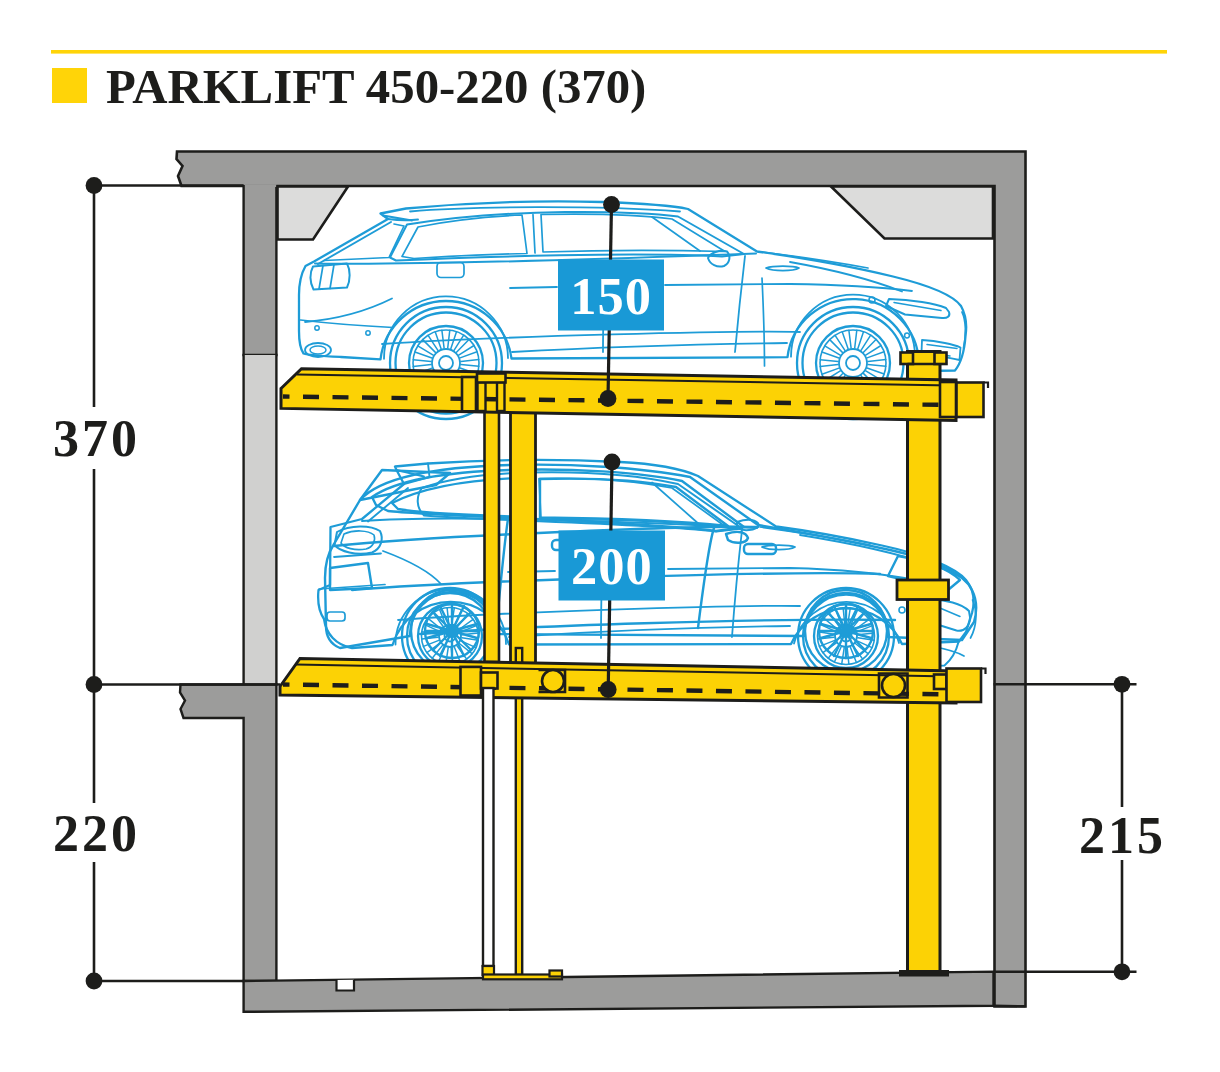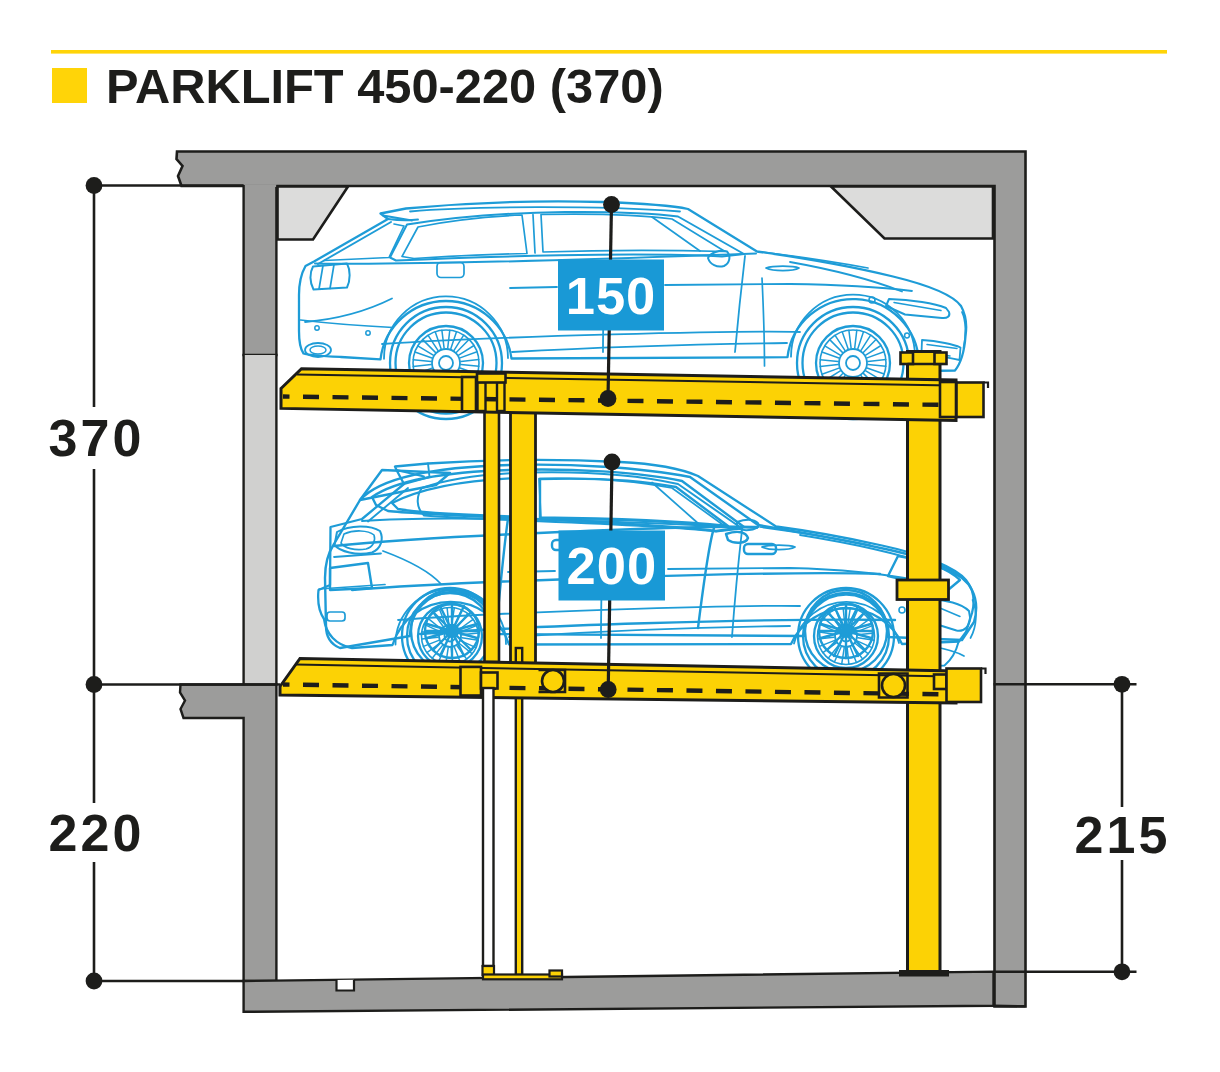--- a/index.html
+++ b/index.html
@@ -1,17 +1,17 @@
 <!DOCTYPE html>
 <html><head>
 <meta charset="utf-8">
 <style>
 html,body{margin:0;padding:0;background:#ffffff;}
 #stage{position:relative;width:1220px;height:1072px;overflow:hidden;background:#be185d;
-font-family:Liberation Sans, sans-serif;}
+font-family:Liberation Serif, serif;}
 svg{position:absolute;left:0;top:0;}
 </style>
 </head>
 <body>
 <div id="stage">
 <svg width="1220" height="1072" viewBox="0 0 1220 1072">
 <rect x="0" y="0" width="1220" height="1072" fill="#ffffff"></rect>
 
 <rect x="51" y="50" width="1116" height="3.6" fill="#FFD408"></rect>
 <rect x="52" y="68" width="35" height="35" fill="#FFD408"></rect>

